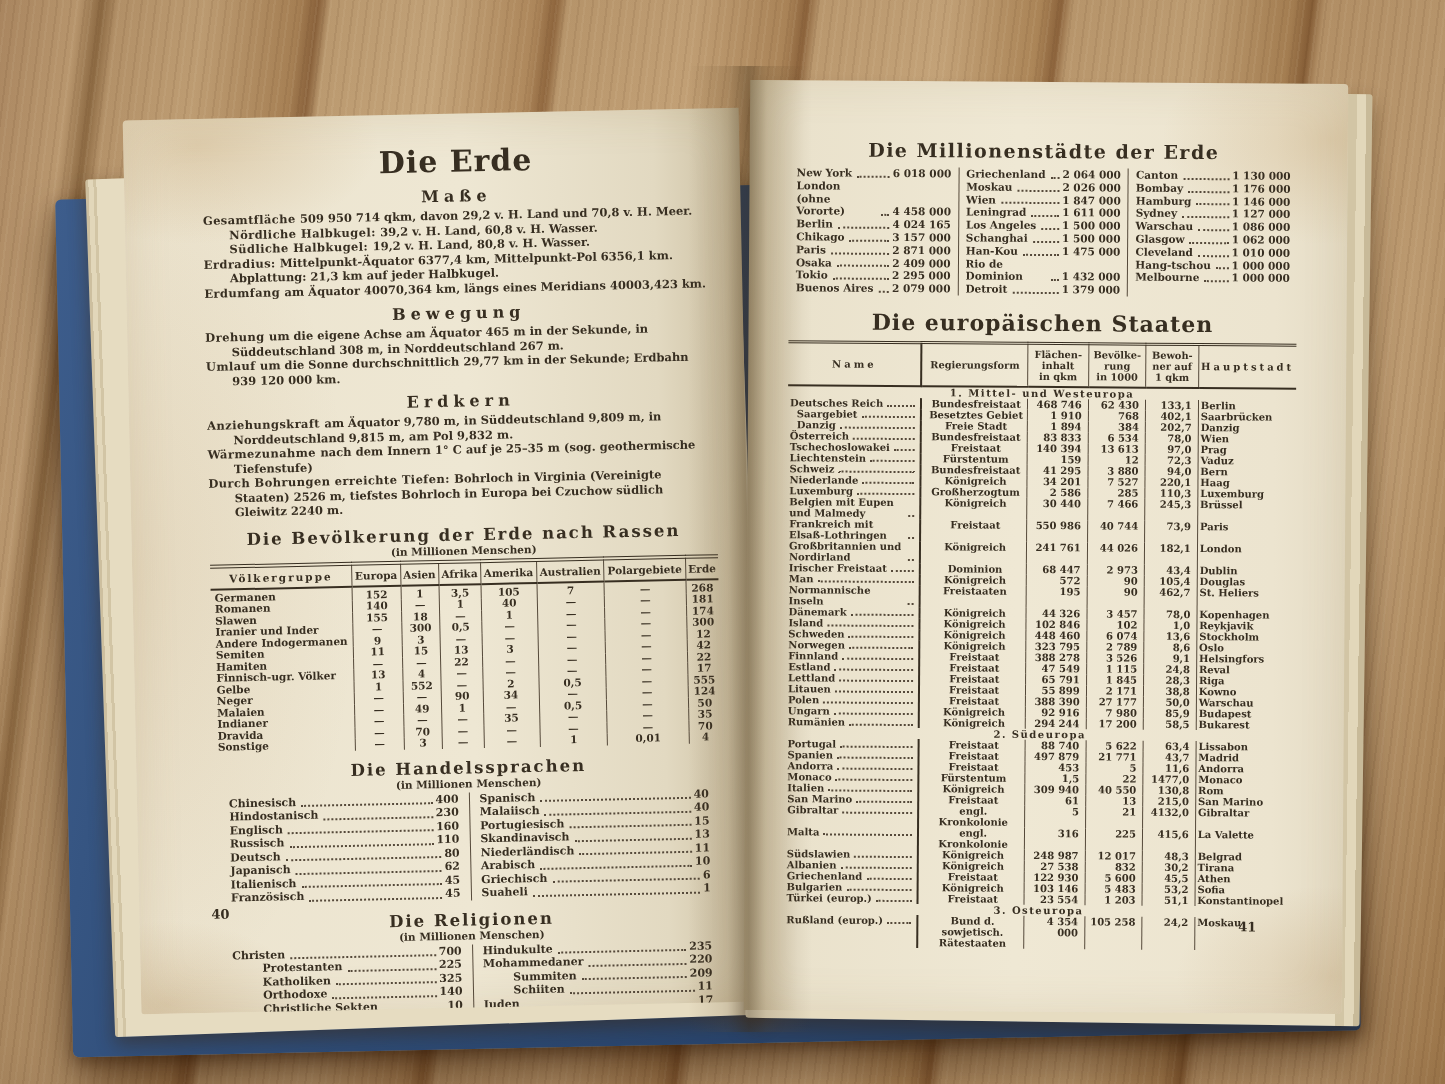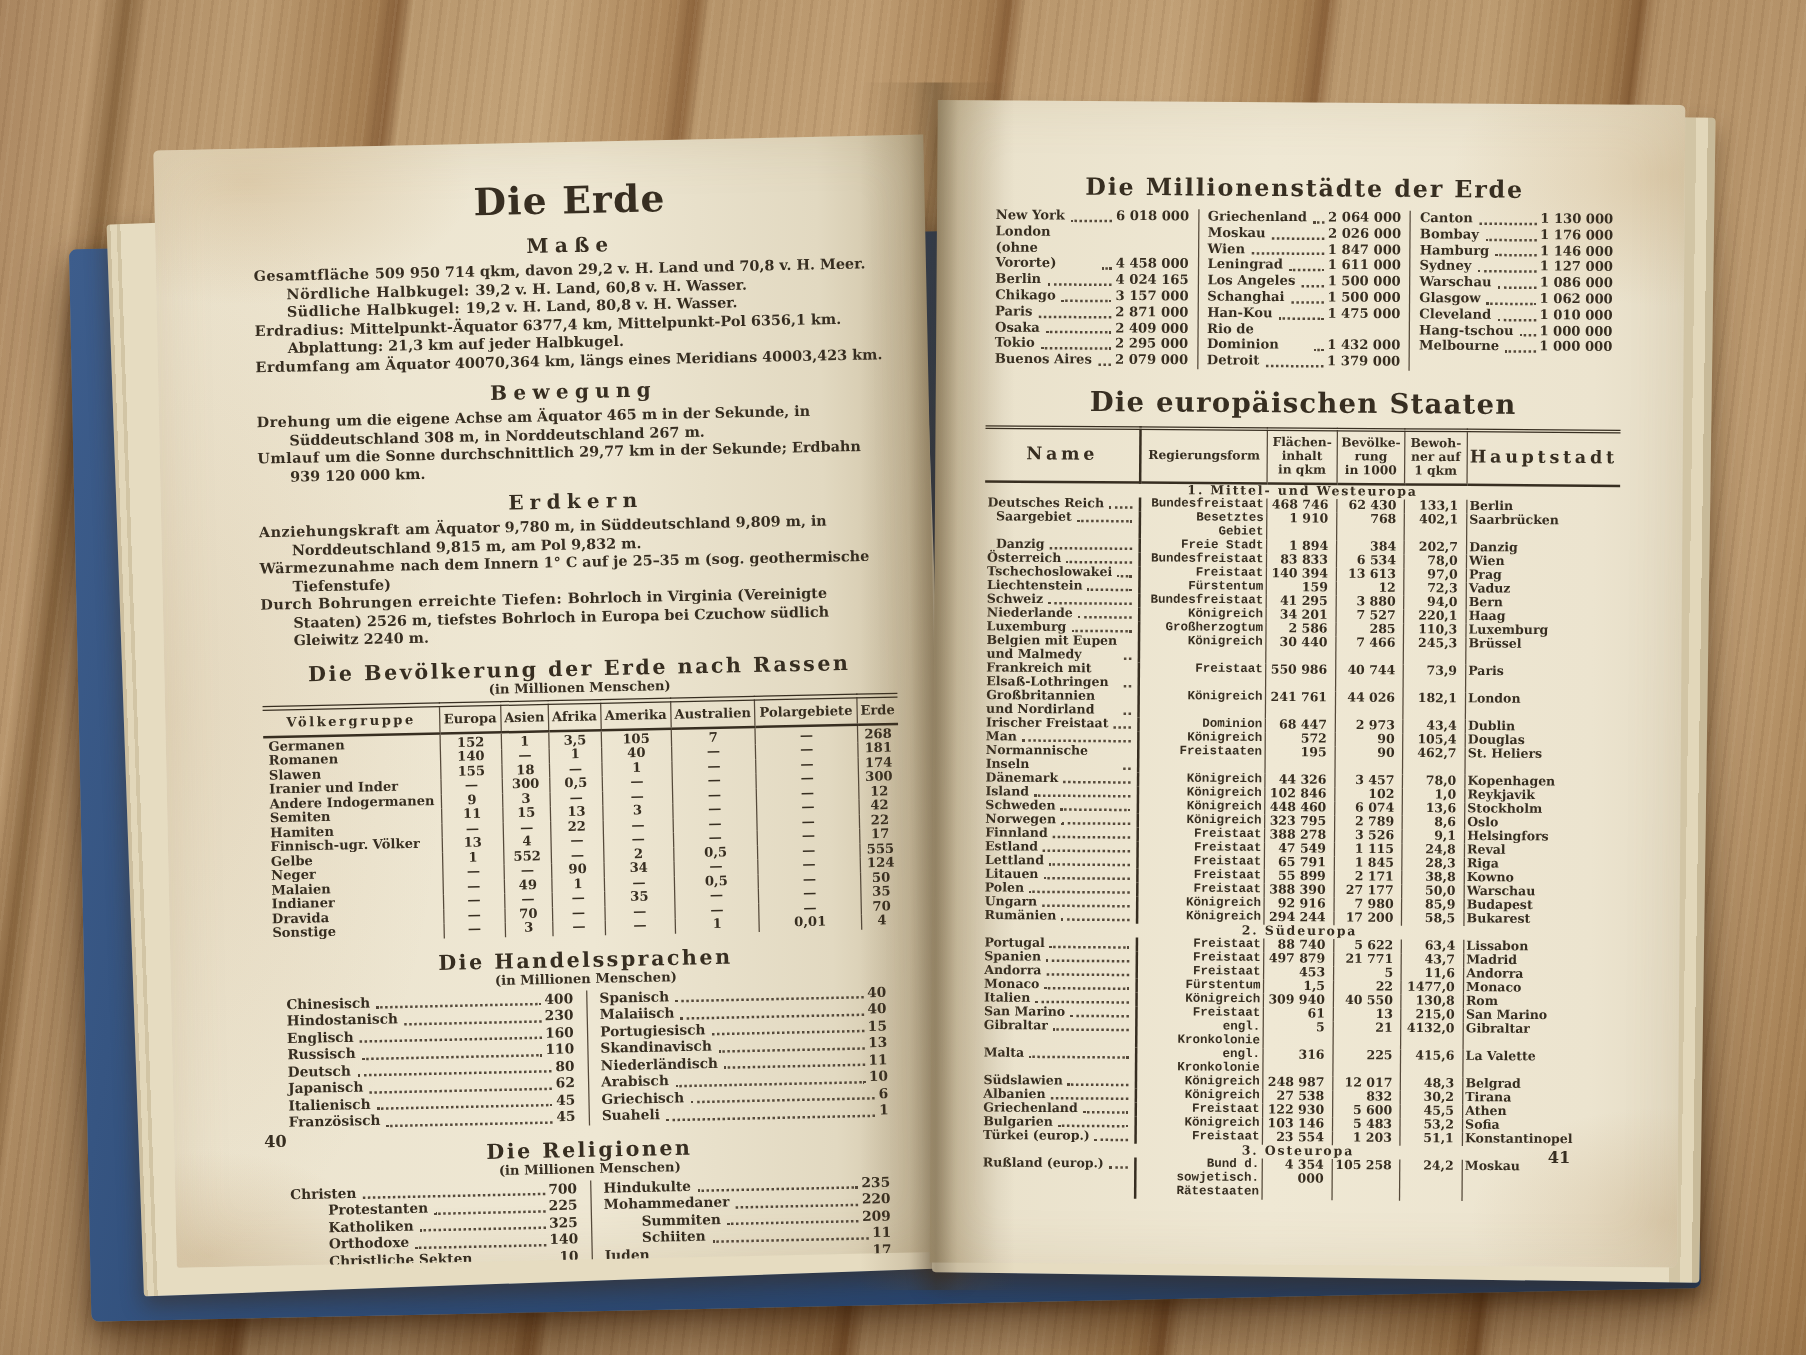--- a/index.html
+++ b/index.html
@@ -90,29 +90,29 @@
   
   .rtitle{font-size:19px;letter-spacing:1.5px;text-align:center;margin:0 0 6px 0;}
   .cities{display:flex;}
   .city-col{flex:1;padding:0 7px;}
   .city-col + .city-col{border-left:1px solid #55493a;}
   .city-col .lrow{font-size:10.5px;line-height:12.8px;}
   .stitle{font-size:22px;letter-spacing:1px;text-align:center;margin:14px 0 6px 0;}
   .states{width:100%;border-collapse:collapse;border-top:3px double #372e21;}
   .states th{border-bottom:2.5px solid #372e21;font-size:9.8px;line-height:11px;padding:4px 2px;
     text-align:center;vertical-align:middle;white-space:pre-line;}
-  .states th.sc0,.states th.sc5{letter-spacing:3px;font-size:14px;}
+  .states th.sc0,.states th.sc5{letter-spacing:3px;font-size:10px;}
   .states td{font-size:10px;line-height:11px;padding:0 2px;vertical-align:top;}
   .sc0{width:140px;border-right:2px solid #372e21;}
   .sc1{width:104px;border-right:1px solid #55493a;}
   .sc2{width:58px;border-right:1px solid #55493a;}
   .sc3{width:52px;border-right:1px solid #55493a;}
   .sc4{width:48px;border-right:1px solid #55493a;}
   .sc5{text-align:left;padding-left:9px;}
-  td.sc1{text-align:right;padding-left:5px;white-space:pre-line;font-family:Liberation Mono, monospace;}
+  td.sc1{text-align:center;padding-left:5px;white-space:pre-line;}
   td.num{text-align:right;padding-right:6px;}
   .sechead{border:none !important;text-align:center;font-size:12.5px;letter-spacing:1.5px;padding:3px 0 2px 0;}
   .nwrap{display:flex;align-items:flex-end;}
   .nwrap .nm{white-space:pre-wrap;}
   .nwrap .dots{flex:1;min-width:6px;border-bottom:2px dotted #55493a;margin:0 3px 2px 4px;}
 </style>
 </head>
 <body>
 
 <div class="scene">

